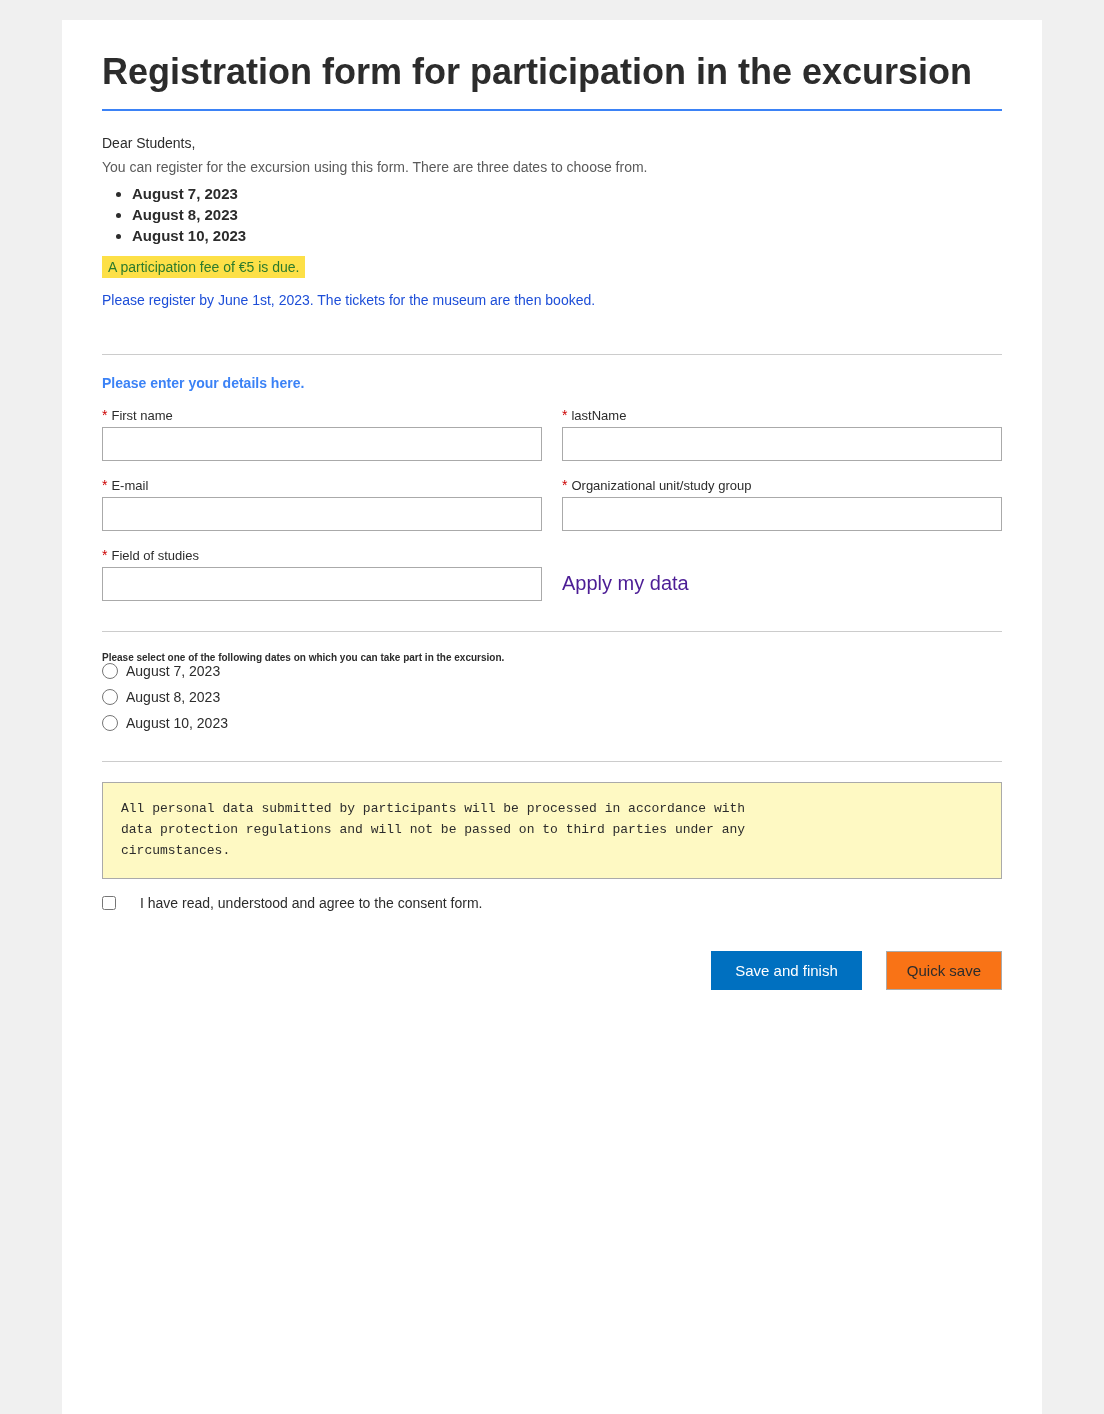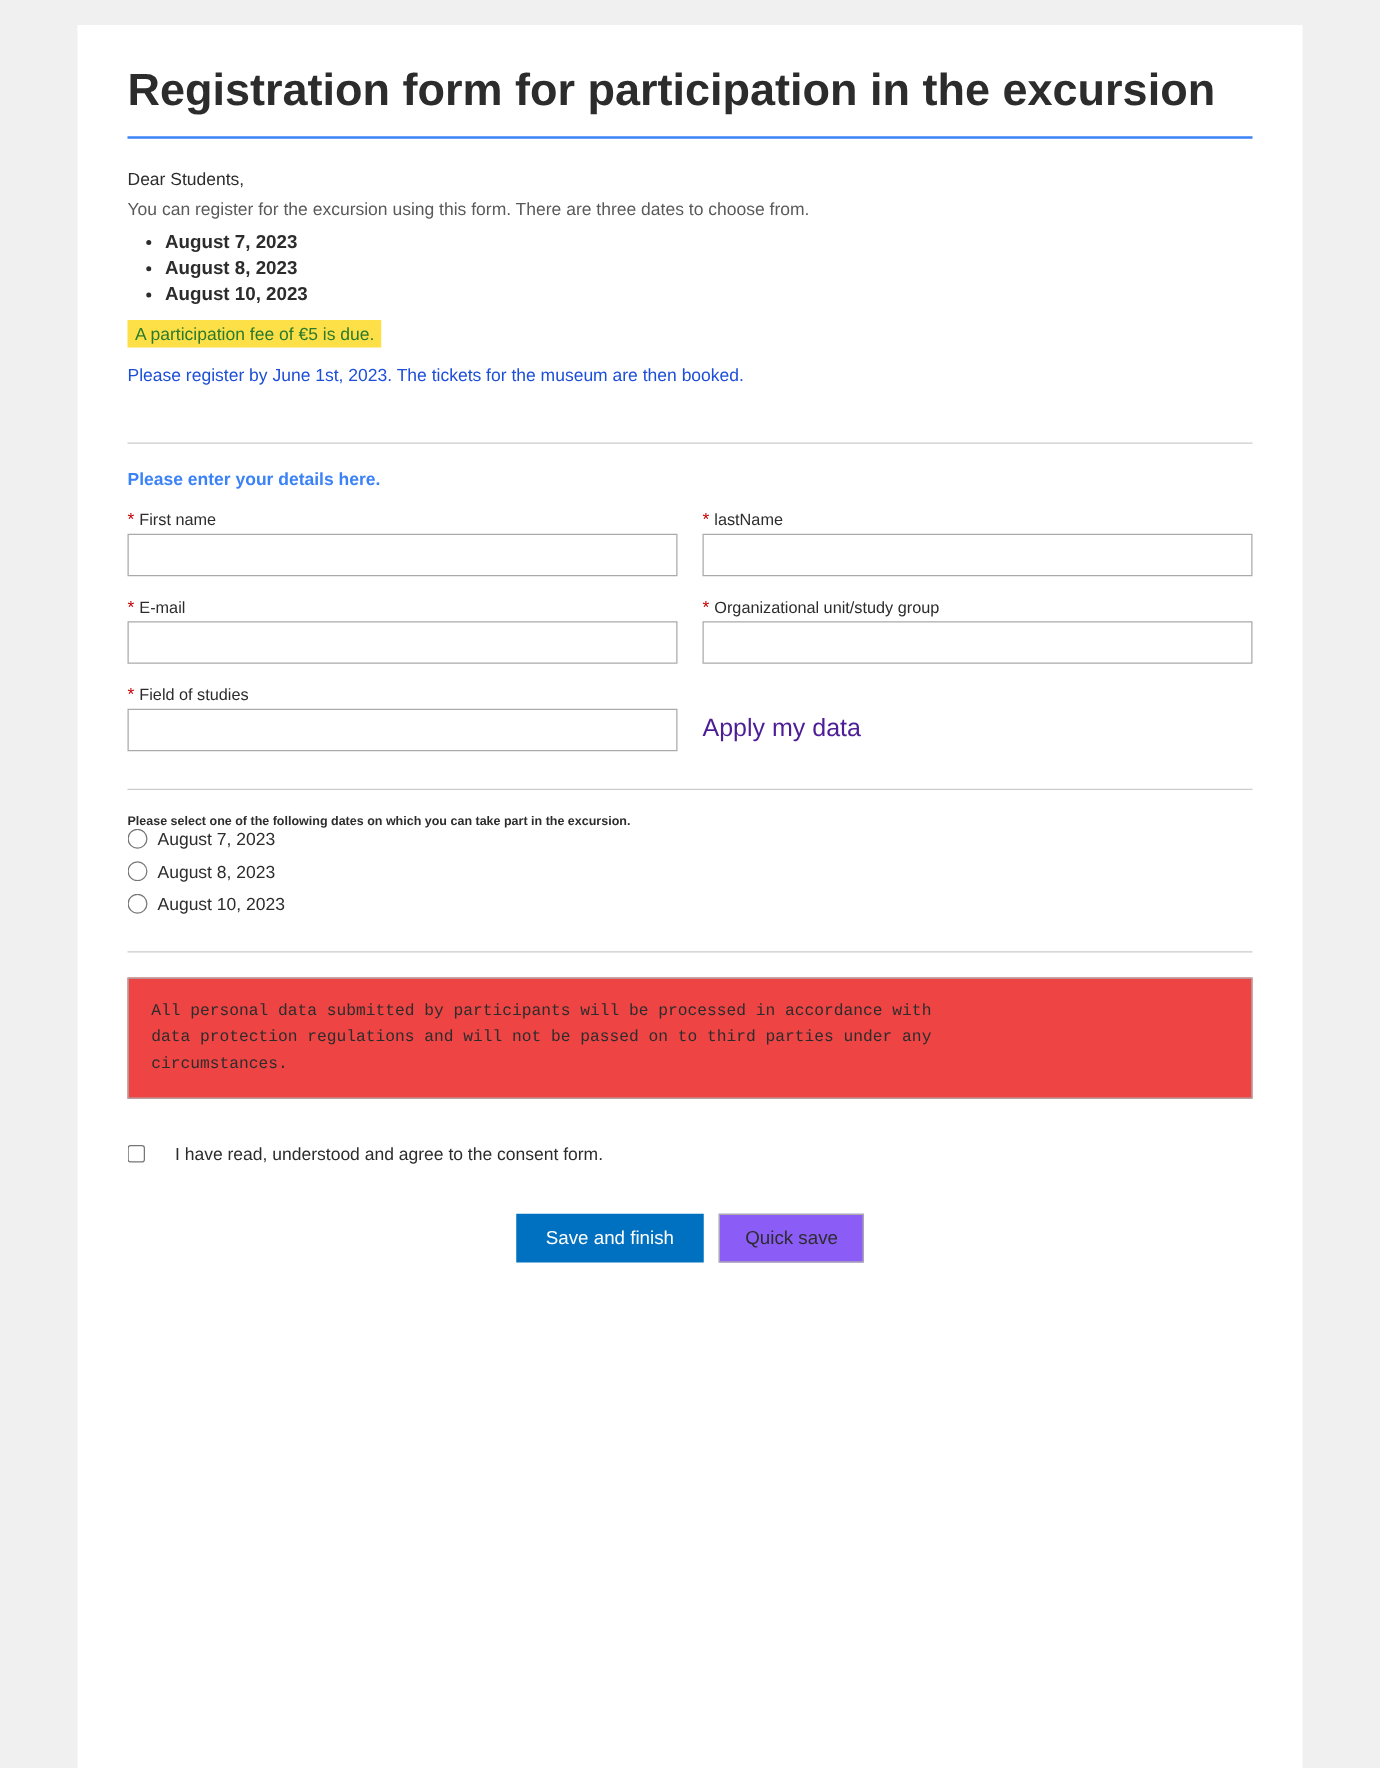--- a/index.html
+++ b/index.html
@@ -179,22 +179,22 @@
     }
 
     .radio-label {
       font-size: 14px;
       color: #2c2c2c;
     }
 
     .consent-box {
       border: 1px solid #aaaaaa;
       padding: 16px 18px;
-      margin-bottom: 36px;
-      background: #ef4444;
+      margin-bottom: 16px;
+      background: #fef9c3;
     }
 
     .consent-text {
       font-family: 'Courier New', monospace;
       font-size: 13px;
       color: #2c2c2c;
       line-height: 1.6;
     }
 
     .consent-check-row {
@@ -210,37 +210,37 @@
       cursor: pointer;
     }
 
     .consent-check-label {
       font-size: 14px;
       color: #2c2c2c;
     }
 
     .button-row {
       display: flex;
-      justify-content: center;
-      gap: 12px;
+      justify-content: flex-end;
+      gap: 24px;
       margin-top: 20px;
     }
 
     .btn-save-finish {
       background-color: #0070c0;
       color: #ffffff;
       border: none;
       padding: 10px 24px;
       font-size: 15px;
       cursor: pointer;
       font-weight: normal;
     }
 
     .btn-quick-save {
-      background-color: #8b5cf6;
+      background-color: #f97316;
       color: #2c2c2c;
       border: 1px solid #aaaaaa;
       padding: 10px 20px;
       font-size: 15px;
       cursor: pointer;
     }
   </style>
 </head>
 <body>
 

